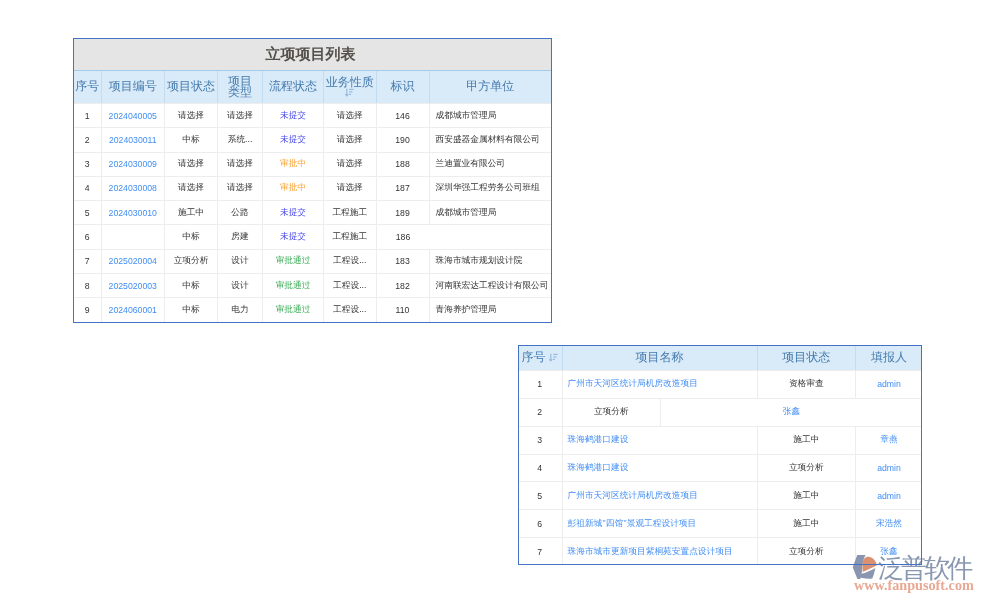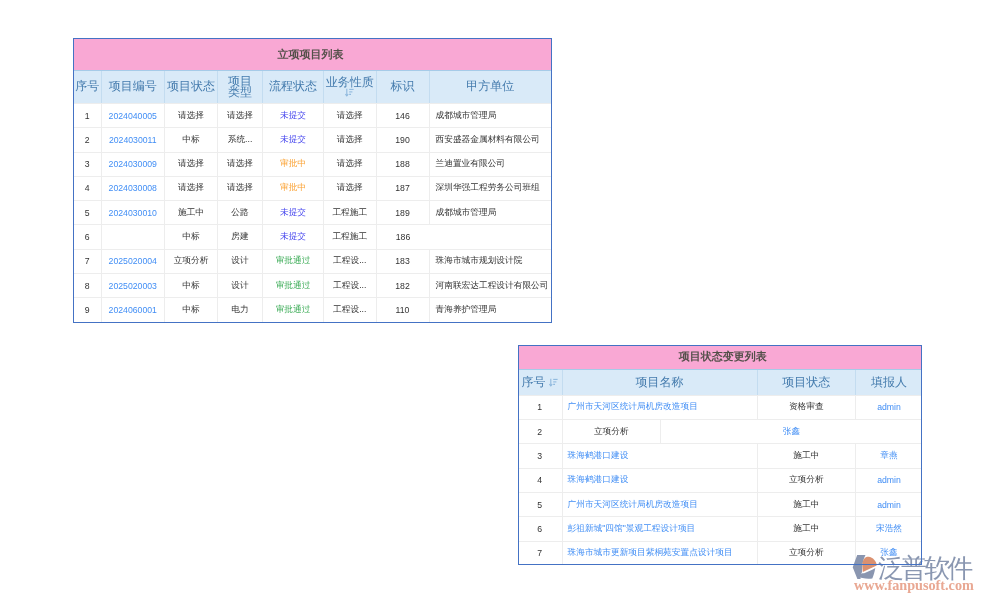--- a/index.html
+++ b/index.html
@@ -1,39 +1,39 @@
 <!DOCTYPE html>
 <html><head>
 <meta charset="utf-8">
 <style>
   html,body{margin:0;padding:0;}
   body{width:1000px;height:600px;background:#fff;font-family:"Liberation Sans",sans-serif;overflow:hidden;position:relative;}
   .tbl{position:absolute;box-sizing:border-box;background:#fff;display:flex;flex-direction:column;}
   .t1{left:73px;top:38px;width:479px;height:284.5px;border:1.5px solid #4472c4;z-index:1;}
   .t2{left:518px;top:344.5px;width:404px;height:220.5px;z-index:1;}
   .t2b{left:518px;top:344.5px;width:404px;height:220.5px;border:1.5px solid #4472c4;z-index:6;position:absolute;box-sizing:border-box;pointer-events:none;}
-  .ttl{background:#f9a8d4;display:flex;align-items:center;justify-content:center;font-size:11px;font-weight:bold;color:#54504a;flex:none;}
+  .ttl{background:#e5e5e5;display:flex;align-items:center;justify-content:center;font-size:15px;font-weight:bold;color:#54504a;flex:none;}
   .hdr{background:#d9eaf8;display:flex;flex:none;color:#447bad;font-size:12px;border-top:1px solid #a6cbe8;}
   .hdr .c{display:flex;flex-direction:column;align-items:center;justify-content:center;box-sizing:border-box;border-right:1px solid #c3dcf0;text-align:center;line-height:11px;}
   .hdr .c:last-child{border-right:none;text-align:right;}
   .row{display:flex;flex:1;font-size:8.7px;color:#333;border-top:1px solid #ededed;}
   .row:first-of-type{border-top:none;}
   .row .c{display:flex;align-items:center;justify-content:center;box-sizing:border-box;border-right:1px solid #ededed;white-space:nowrap;overflow:hidden;}
   .row .c:last-child{border-right:none;}
   .row .c.l{justify-content:flex-start;padding-left:6px;}
   a{color:#418ef5;text-decoration:none;}
   .s-blue{color:#4545ee;}
   .s-org{color:#fba02f;}
   .s-grn{color:#3aab55;}
   
   .t1 .c1{width:27.5px;}  .t1 .c2{width:63.5px;} .t1 .c3{width:53px;} .t1 .c4{width:45px;}
   .t1 .c5{width:61px;}  .t1 .c6{width:52.5px;} .t1 .c7{width:53px;} .t1 .c8{width:120.5px;flex:1;}
   
   .t2 .c1{width:44.5px;} .t2 .c2{width:195px;} .t2 .c3{width:98.5px;} .t2 .c4{width:63px;flex:1;}
-  .t2 .row .c2{justify-content:flex-start;padding-left:5px;}
+  .t2 .row .c2{justify-content:flex-start;padding-left:5px;font-family:Liberation Serif, serif;}
   .wm{position:absolute;z-index:5;}
   .sorticon{display:inline-block;vertical-align:middle;}
 </style>
 </head>
 <body>
 
 <div class="tbl t1">
   <div class="ttl" style="height:30.5px;padding-right:4px;">立项项目列表</div>
   <div class="hdr" style="height:32.5px;">
     <div class="c c1">序号</div>
@@ -159,21 +159,20 @@
       <div class="c c3">中标</div>
       <div class="c c4">电力</div>
       <div class="c c5 s-grn">审批通过</div>
       <div class="c c6">工程设...</div>
       <div class="c c7">110</div>
       <div class="c c8 l">青海养护管理局</div>
     </div>
 </div>
 
 <div class="tbl t2">
-  <div class="ttl" style="height:24.5px;padding-left:5.5px;">项目状态变更列表</div>
   <div class="hdr" style="height:24.5px;">
     <div class="c c1" style="flex-direction:row;">序号&nbsp;<svg class="sorticon" width="9" height="9" viewBox="0 0 9 9">
           <g stroke="#8fb9de" stroke-width="1.1" fill="none">
             <line x1="1.8" y1="0.8" x2="1.8" y2="7.6"></line>
             <path d="M0.4,6.2 L1.8,7.8 L3.2,6.2"></path>
             <line x1="4.2" y1="1.4" x2="8.6" y2="1.4"></line>
             <line x1="4.2" y1="3.9" x2="7.4" y2="3.9"></line>
             <line x1="4.2" y1="6.4" x2="6.0" y2="6.4"></line>
           </g>
         </svg></div>

